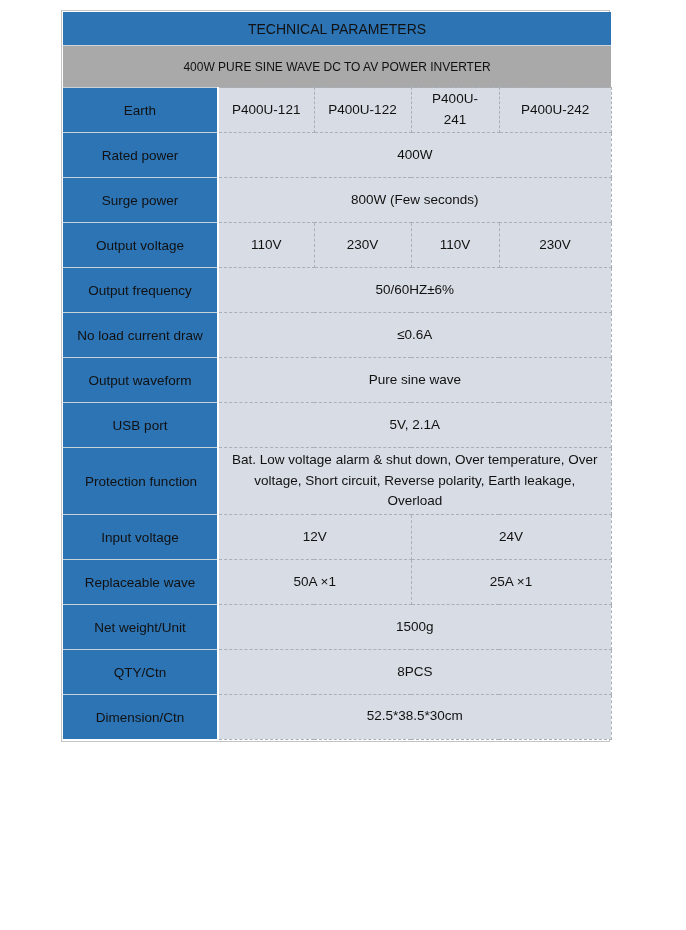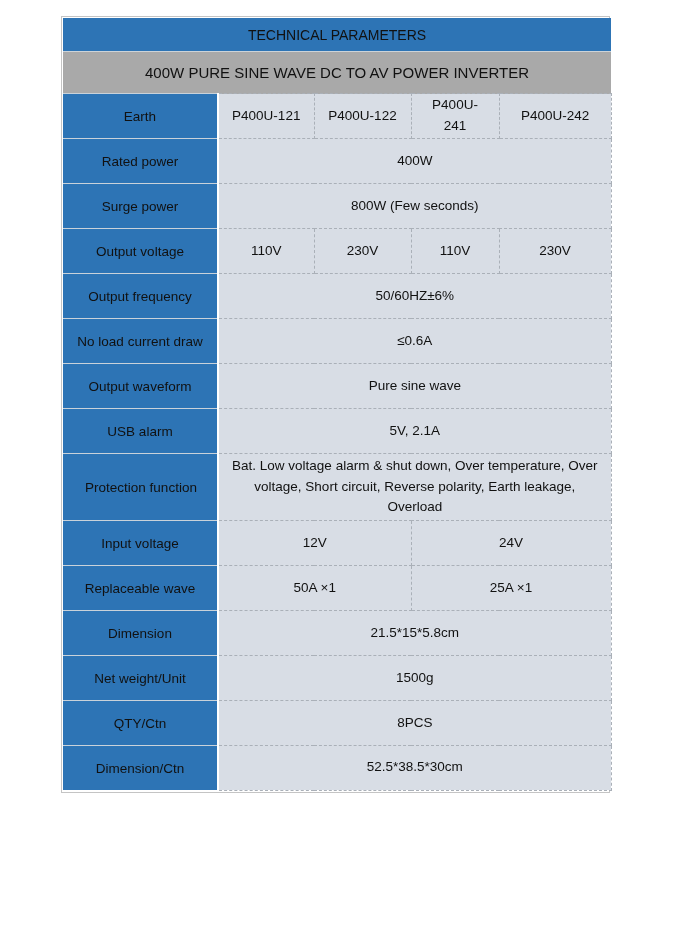--- a/index.html
+++ b/index.html
@@ -10,42 +10,42 @@
     --text:#111111;
     --outer:#C4C4C4;
   }
   html,body{margin:0;padding:0;background:#ffffff;}
   .canvas{
     width:686px;height:930px;position:relative;background:#ffffff;
     font-family:"Liberation Sans", sans-serif;color:var(--text);
     overflow:hidden;
   }
   .table-wrap{
-    position:absolute;left:61px;top:16px;width:549px;
+    position:absolute;left:61px;top:10px;width:549px;
     border:1px solid var(--outer);background:#ffffff;padding:1px;
     box-sizing:border-box;
   }
   table.spec{
     border-collapse:collapse;width:100%;table-layout:fixed;
   }
   col.c-label{width:155px;}
   col.c1{width:96px;}
   col.c2{width:97px;}
   col.c3{width:88px;}
   col.c4{width:112px;}
   td{
     text-align:center;vertical-align:middle;
     font-size:13.5px;color:var(--text);
   }
   td.title{
     background:var(--blue);height:31px;font-size:14px;
     border-bottom:1px solid #cdd3d8;
   }
   td.subtitle{
-    background:var(--gray);height:39px;font-size:15px;
+    background:var(--gray);height:39px;font-size:12px;
   }
   td.label{
     background:var(--blue);height:44px;
     border-top:1px solid #c9d2da;
     border-right:2px solid #ffffff;
     padding:0 6px;
   }
   td.value{
     background:var(--cellbg);
     border:1px dashed var(--dash);
@@ -102,40 +102,36 @@
           </tr>
           <tr>
             <td class="label">No load current draw</td>
             <td class="value" colspan="4">≤0.6A</td>
           </tr>
           <tr>
             <td class="label">Output waveform</td>
             <td class="value" colspan="4">Pure sine wave</td>
           </tr>
           <tr>
-            <td class="label">USB alarm</td>
+            <td class="label">USB port</td>
             <td class="value" colspan="4">5V, 2.1A</td>
           </tr>
           <tr class="tall">
             <td class="label">Protection function</td>
             <td class="value" colspan="4">Bat. Low voltage alarm &amp; shut down, Over temperature, Over voltage, Short circuit, Reverse polarity, Earth leakage, Overload</td>
           </tr>
           <tr>
             <td class="label">Input voltage</td>
             <td class="value" colspan="2">12V</td>
             <td class="value" colspan="2">24V</td>
           </tr>
           <tr>
             <td class="label">Replaceable wave</td>
             <td class="value" colspan="2">50A ×1</td>
             <td class="value" colspan="2">25A ×1</td>
-          </tr>
-          <tr>
-            <td class="label">Dimension</td>
-            <td class="value" colspan="4">21.5*15*5.8cm</td>
           </tr>
           <tr>
             <td class="label">Net weight/Unit</td>
             <td class="value" colspan="4">1500g</td>
           </tr>
           <tr>
             <td class="label">QTY/Ctn</td>
             <td class="value" colspan="4">8PCS</td>
           </tr>
           <tr>

